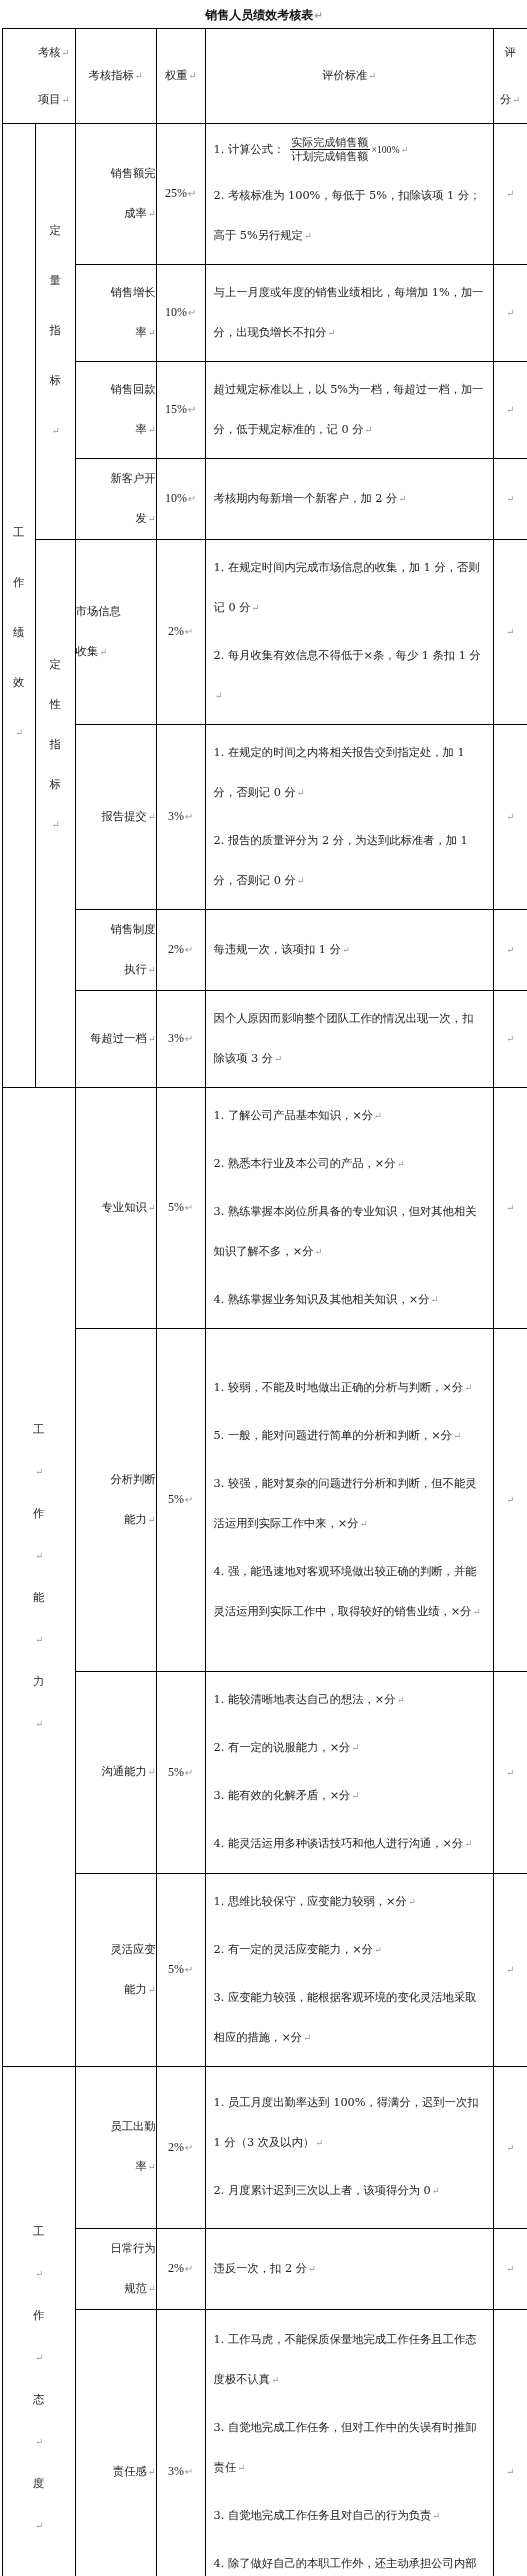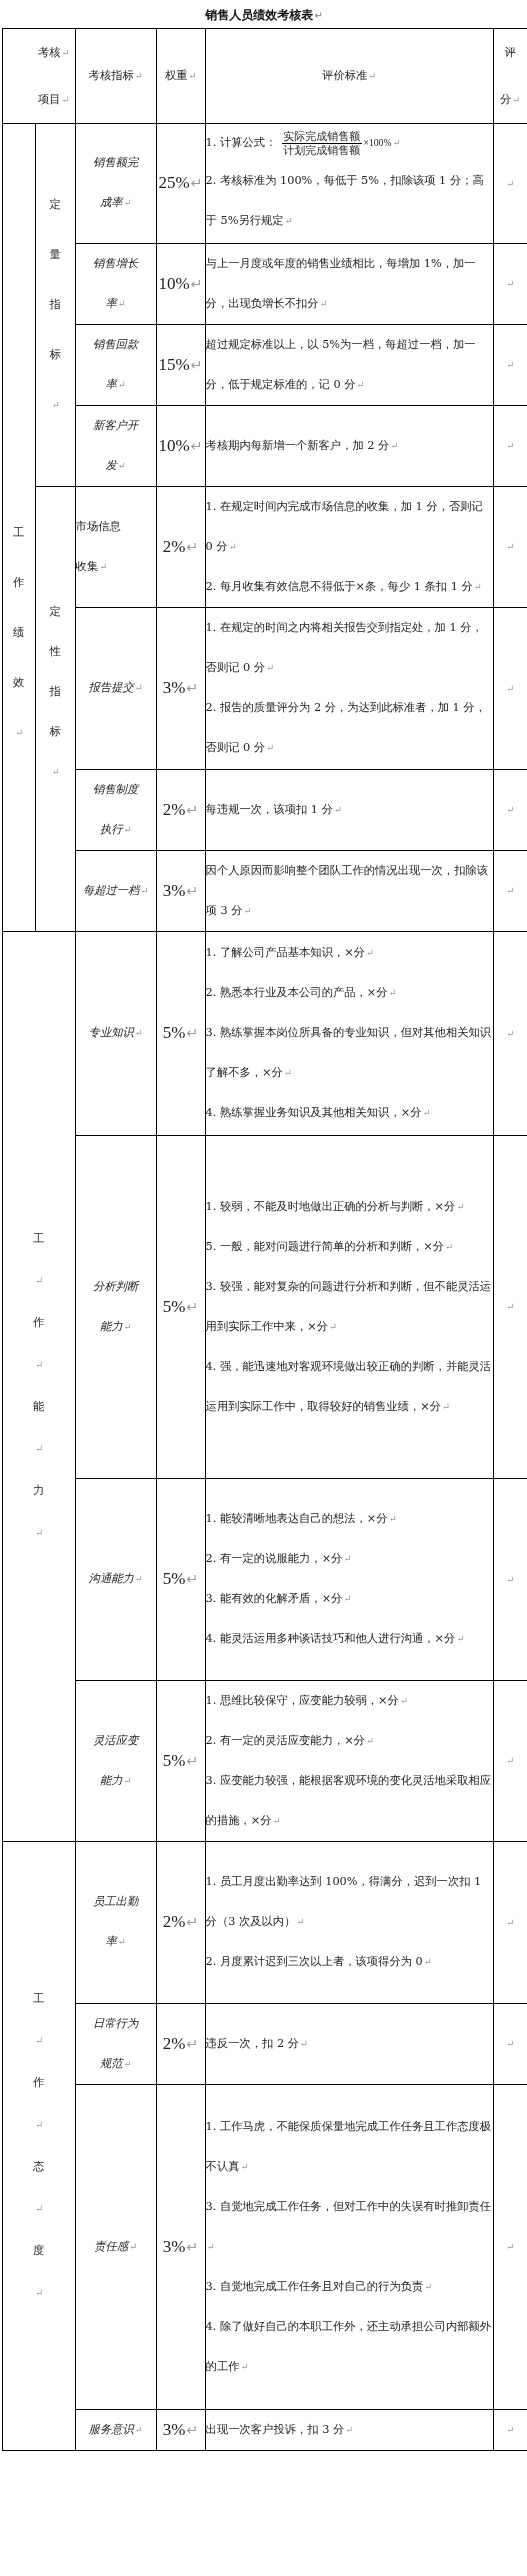--- a/index.html
+++ b/index.html
@@ -21,27 +21,27 @@
   }
   table.grid td {
     border: 1.6px solid #000; padding: 0; vertical-align: middle;
   }
   .hdr td { height: 78px; }
   .center { text-align: center; }
   .vert {
     text-align: center; line-height: 47px; font-size: 11.3px;
   }
   .vert span { display: block; }
-  .ind { text-align: center; line-height: 40px; padding: 0 3.2px; font-style: italic; }
+  .ind { text-align: right; line-height: 40px; padding: 0 3.2px; }
   .ind-left { text-align: left; padding-left: 8px; line-height: 40px; }
-  .weight { text-align: center; font-family: "Liberation Serif", serif; font-size: 17px; }
+  .weight { text-align: center; font-family: "Liberation Serif", serif; font-size: 12px; }
   .crit {
     padding: 3.2px 6.5px 3.2px 8px; line-height: 40px; font-size: 11.3px; vertical-align: top;
   }
-  .crit p { margin: 0; }
+  .crit p { margin: 8px; }
   .score { text-align: center; color: #9a9a9a; font-size: 9.7px; }
   .frac { display: inline-block; vertical-align: middle; text-align: center; font-size: 11px; line-height: 13px; margin: 0 1.6px; }
   .frac .num { display: block; border-bottom: 0.8px solid #000; padding: 0 1.6px; }
   .frac .den { display: block; padding: 0 1.6px; }
   .times { font-family: "Liberation Serif", serif; font-size: 9.7px; vertical-align: middle; }
 </style>
 </head>
 <body>
 
 <div class="title">

